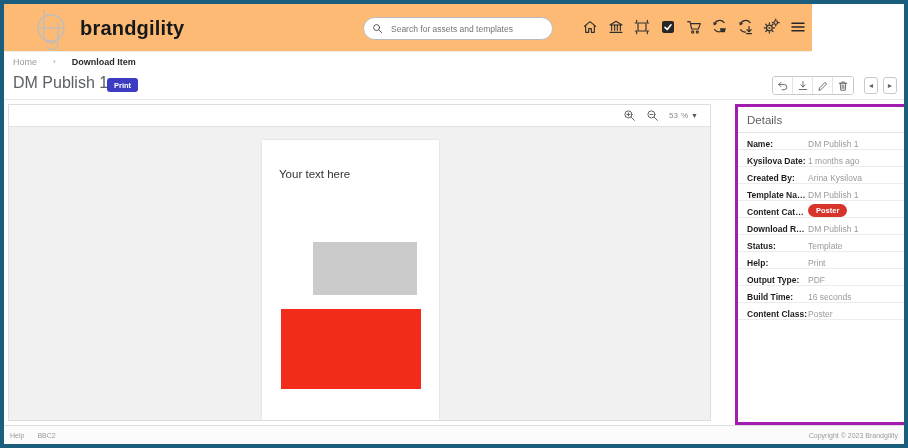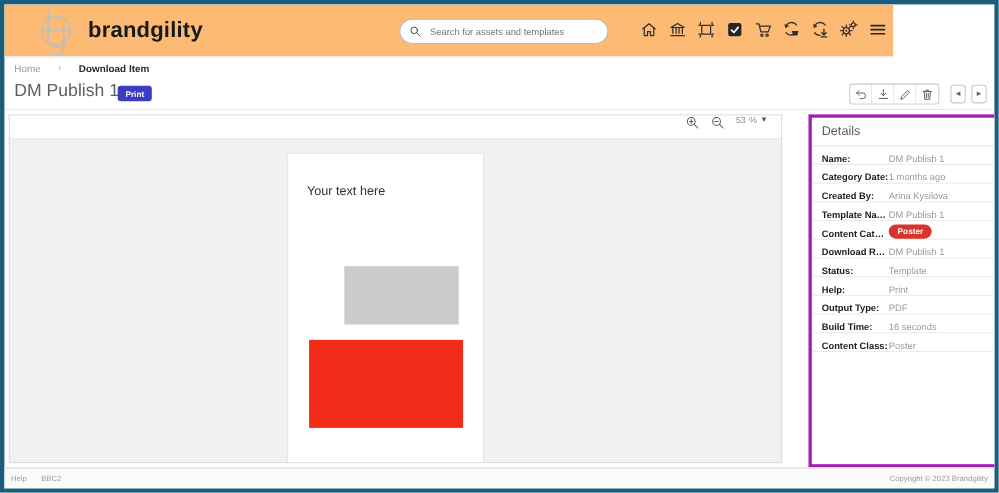--- a/index.html
+++ b/index.html
@@ -47,21 +47,21 @@
   .abtn { width:20px; height:17px; background:#fff; border:none; border-right:1px solid #e3e3e3;
     display:flex; align-items:center; justify-content:center; cursor:pointer; padding:0; }
   .abtn:last-child { border-right:none; }
   .navbtn { width:14px; height:17px; background:#fff; border:1px solid #c9c9c9; border-radius:3px;
     display:flex; align-items:center; justify-content:center; cursor:pointer; margin-left:5px;
     font-size:7px; color:#5b6670; padding:0; }
   
   .canvas-panel { position:absolute; left:4px; top:100px; width:703px; height:317px;
     border:1px solid #ddd; background:#f1f1f1; }
   .canvas-toolbar { position:absolute; left:0; top:0; width:100%; height:22px; background:#fff;
-    border-bottom:1px solid #e2e2e2; display:flex; align-items:flex-start; justify-content:flex-end;
+    border-bottom:1px solid #e2e2e2; display:flex; align-items:center; justify-content:flex-end;
     gap:10px; padding-right:12px; }
   .ztool { width:13px; height:13px; cursor:pointer; display:flex; align-items:center; justify-content:center; }
   .zoom-level { display:flex; align-items:center; gap:3px; font-size:8px; color:#8a8a8a; cursor:pointer; }
   .zoom-caret { font-size:7px; color:#555; }
   .canvas-area { position:absolute; left:0; top:22px; width:701px; height:293px; overflow:hidden; }
   .poster { position:absolute; left:253px; top:13px; width:177px; height:280px; background:#fff;
     box-shadow:0 0 2px rgba(0,0,0,.12); }
   .poster-text { position:absolute; left:17px; top:28px; font-size:11.5px; color:#333; }
   .rect-gray { position:absolute; left:51px; top:102px; width:104px; height:53px; background:#cbcbcb; }
   .rect-red { position:absolute; left:19px; top:169px; width:140px; height:80px; background:#f32b1a; }
@@ -248,21 +248,21 @@
   </div>
 
   <aside class="details">
     <div class="details-title">Details</div>
 
     <div class="drow">
       <span class="dlabel">Name:</span>
       <span class="dvalue">DM Publish 1</span>
     </div>
     <div class="drow">
-      <span class="dlabel">Category Date:</span>
+      <span class="dlabel">Kysilova Date:</span>
       <span class="dvalue">1 months ago</span>
     </div>
     <div class="drow">
       <span class="dlabel">Created By:</span>
       <span class="dvalue">Arina Kysilova</span>
     </div>
     <div class="drow">
       <span class="dlabel">Template Name:</span>
       <span class="dvalue">DM Publish 1</span>
     </div>

